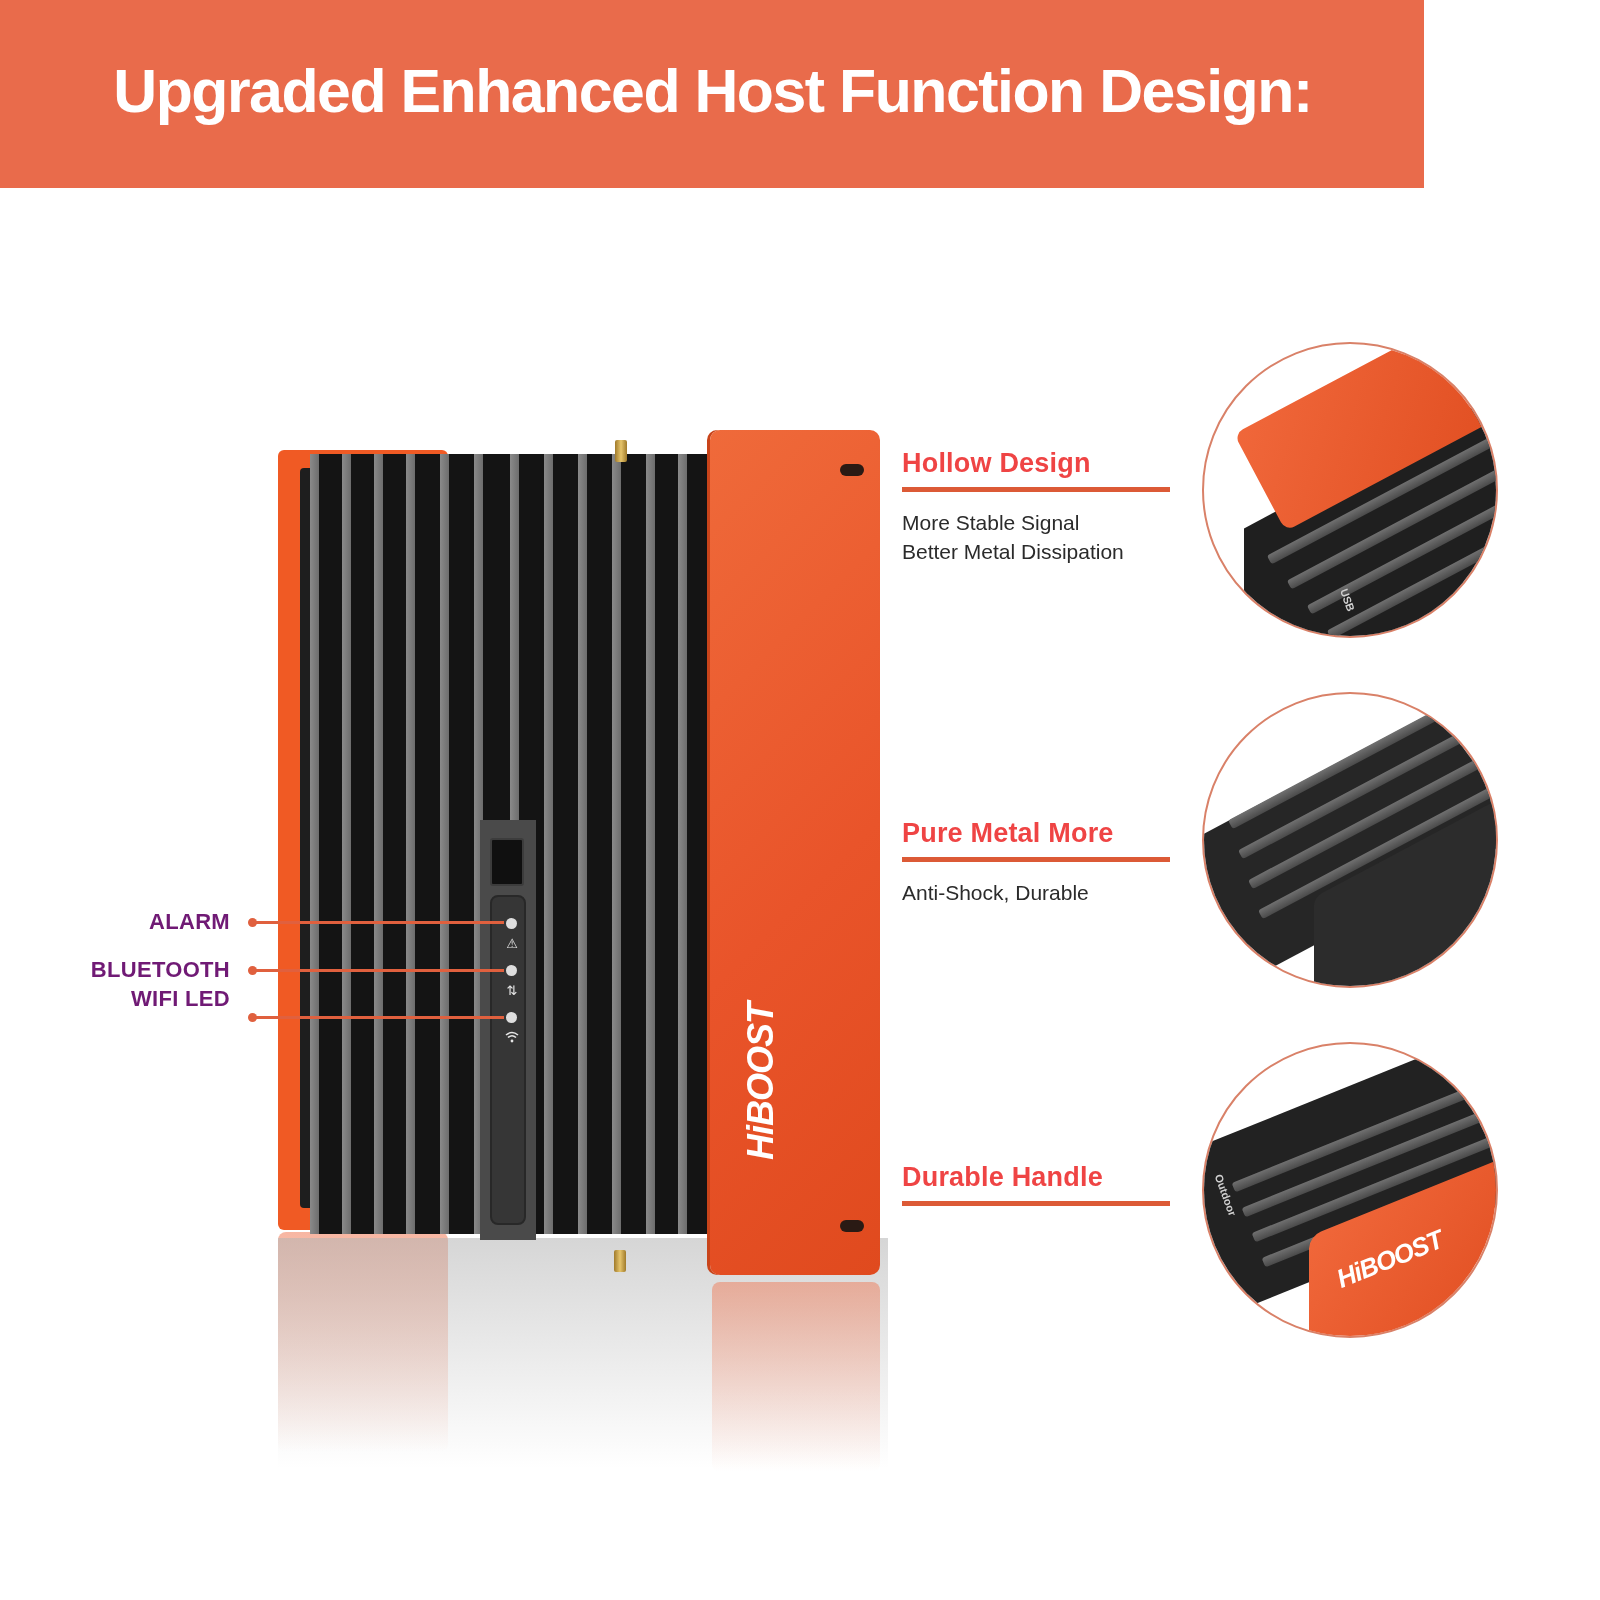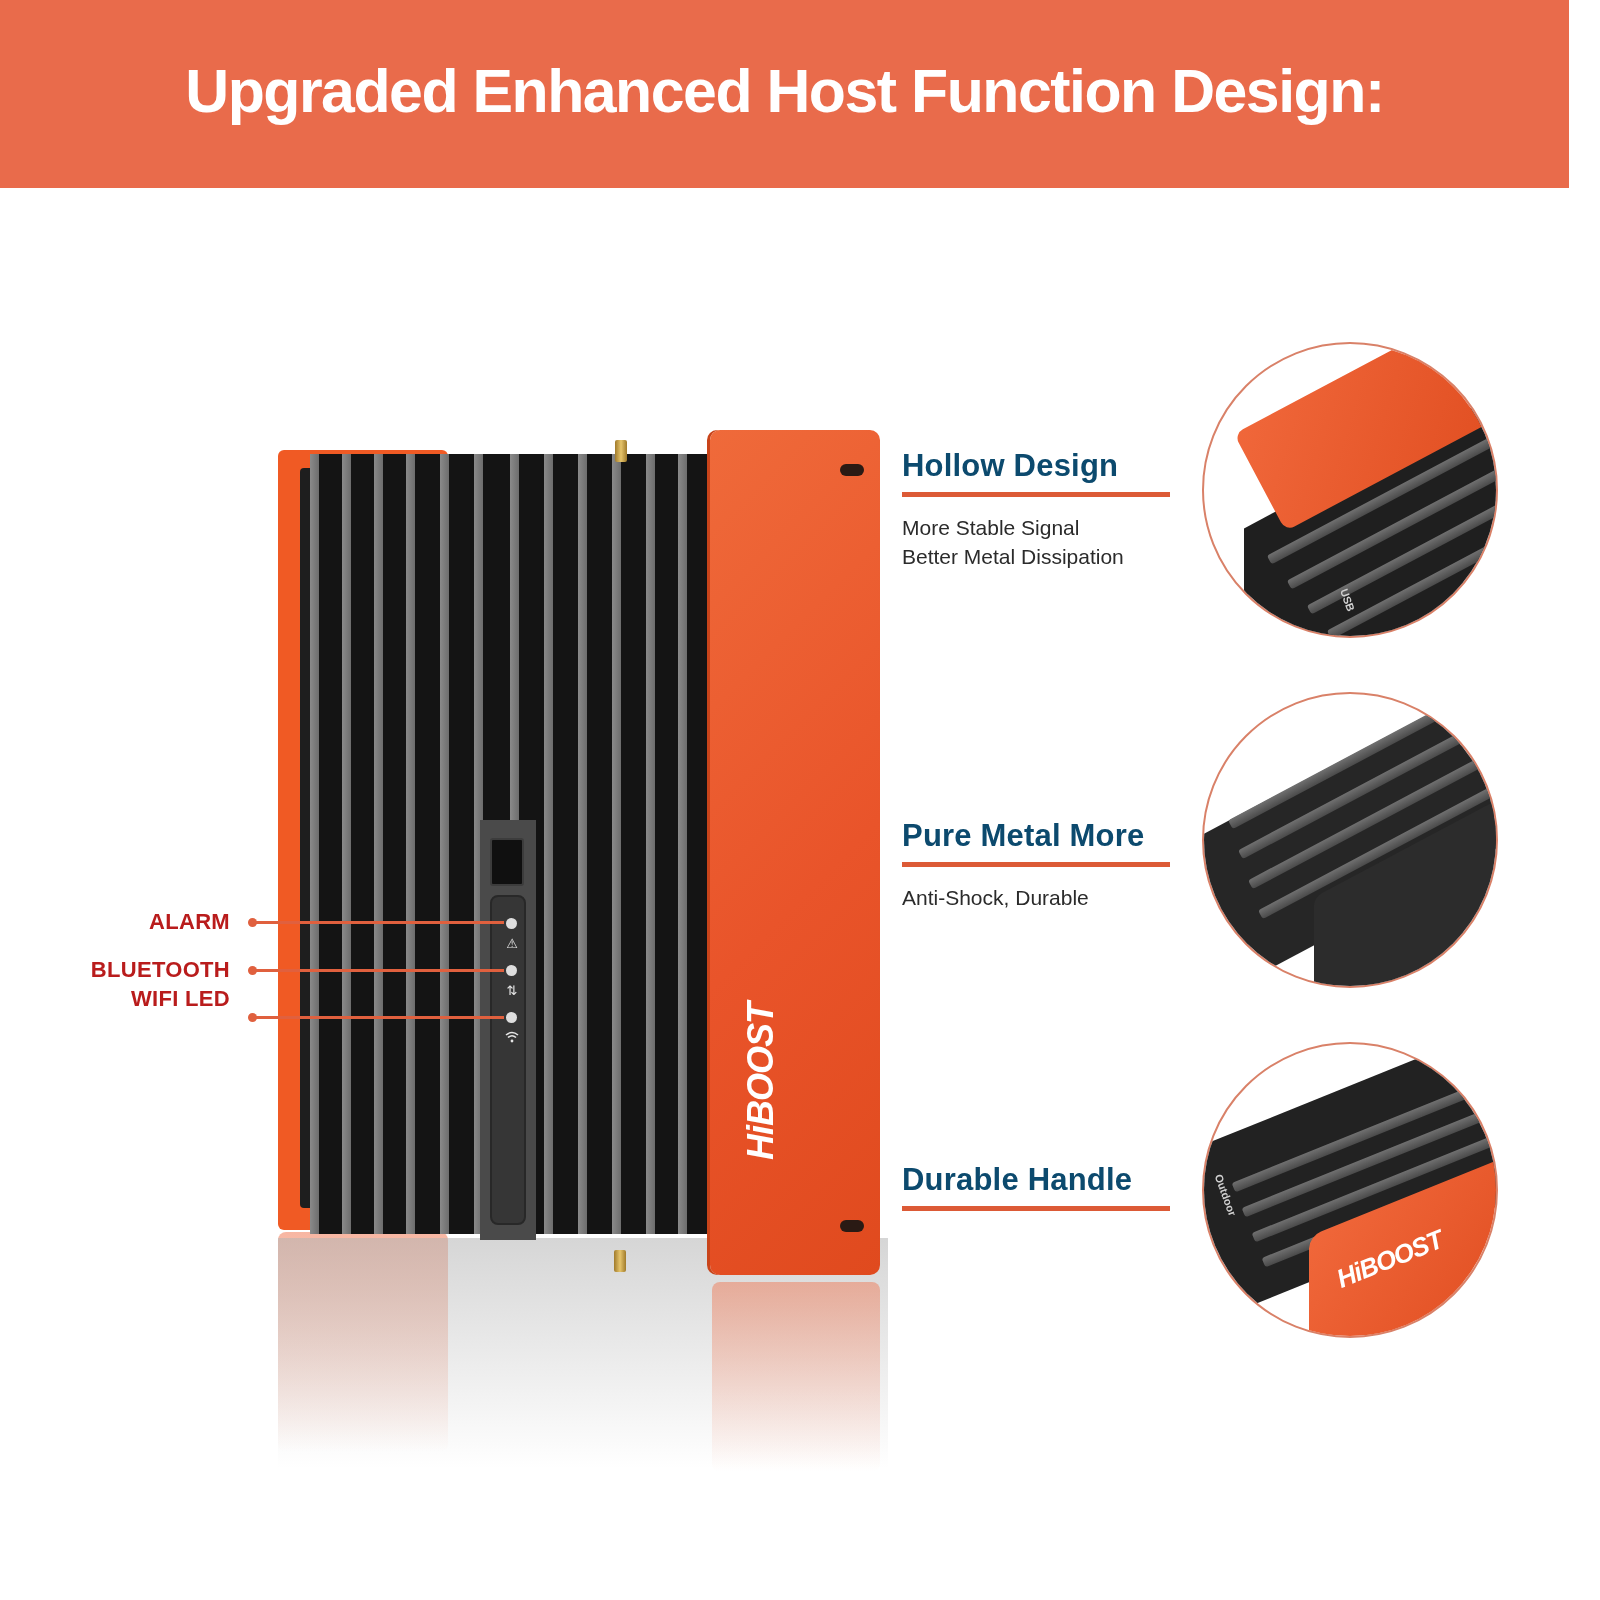--- a/index.html
+++ b/index.html
@@ -1,19 +1,19 @@
 <!DOCTYPE html>
 <html><head>
 <meta charset="utf-8">
 <style>
   * { margin:0; padding:0; box-sizing:border-box; }
   html, body { width:1600px; height:1600px; background:#ffffff; overflow:hidden; }
   body { position:relative; font-family:"Liberation Sans", sans-serif; }
 
-  .banner { position:absolute; left:0; top:0; width:1569px; height:188px; background:#e96b4b; display:flex; align-items:center; justify-content:center; }
+  .banner { position:absolute; left:0; top:0; width:1424px; height:188px; background:#e96b4b; display:flex; align-items:center; justify-content:center; }
   .banner h1 { color:#ffffff; font-family:"Liberation Sans", sans-serif; font-weight:bold; font-size:62px; letter-spacing:-1.5px; transform:scaleX(0.98); margin-top:-8px; }
 
   
   .device { position:absolute; left:0; top:0; width:1600px; height:1600px; }
   .back-frame { position:absolute; left:278px; top:450px; width:170px; height:780px; background:#f05a24; border-radius:6px; }
   .back-frame-inner { position:absolute; left:300px; top:468px; width:150px; height:740px; background:#1e1e1e; border-radius:4px; }
   .heatsink { position:absolute; left:310px; top:454px; width:400px; height:780px; background:#141414; overflow:hidden; }
   .fin { position:absolute; top:0; bottom:0; width:9px; background:linear-gradient(to right,#8a8a8a,#6d6d6d); }
   .led-panel-top { position:absolute; left:490px; top:838px; width:34px; height:48px; background:#101010; border:2px solid #3c3c3c; border-radius:3px; }
   .led-rail { position:absolute; left:480px; top:820px; width:56px; height:420px; background:#4a4a4a; }
@@ -22,27 +22,27 @@
   .led-icon { position:absolute; left:502px; width:20px; height:16px; color:#e6e6e6; font-size:13px; text-align:center; line-height:16px; }
   .front-plate { position:absolute; left:710px; top:430px; width:170px; height:845px; background:linear-gradient(135deg,#ef6a3a 0%,#e9542a 55%,#e04a1e 100%); border-radius:10px; box-shadow: -3px 0 0 #c9441a; }
   .slot { position:absolute; width:24px; height:12px; background:#2a1a14; border-radius:6px; }
   .logo { position:absolute; left:740px; top:1160px; transform:rotate(-90deg); transform-origin:left top; color:#fff; font-weight:bold; font-style:italic; font-size:36px; letter-spacing:-1px; white-space:nowrap; }
   .antenna { position:absolute; width:12px; height:22px; background:linear-gradient(to right,#a07a2a,#e6c46a,#a07a2a); border-radius:2px; }
   .reflection { position:absolute; left:278px; top:1238px; width:610px; height:230px; background:linear-gradient(to bottom, rgba(180,180,180,0.55), rgba(255,255,255,0)); }
   .reflection-orange-l { position:absolute; left:278px; top:1232px; width:170px; height:220px; background:linear-gradient(to bottom, rgba(240,110,70,0.5), rgba(255,255,255,0)); border-radius:8px; }
   .reflection-orange-r { position:absolute; left:712px; top:1282px; width:168px; height:190px; background:linear-gradient(to bottom, rgba(240,110,70,0.45), rgba(255,255,255,0)); border-radius:8px; }
 
   
-  .callout-label { position:absolute; right:1370px; font-weight:bold; font-size:22px; color:#b91c1c; letter-spacing:0.3px; white-space:nowrap; text-align:right; }
+  .callout-label { position:absolute; right:1370px; font-weight:bold; font-size:22px; color:#701a75; letter-spacing:0.3px; white-space:nowrap; text-align:right; }
   .callout-line { position:absolute; left:252px; height:3px; background:#e0603e; }
   .callout-dot { position:absolute; left:248px; width:9px; height:9px; background:#e0603e; border-radius:50%; }
 
   
   .feature { position:absolute; left:902px; width:280px; }
-  .feature h2 { font-weight:bold; font-size:31px; color:#0c4a6e; letter-spacing:0.2px; white-space:nowrap; }
+  .feature h2 { font-weight:bold; font-size:27px; color:#ef4444; letter-spacing:0.2px; white-space:nowrap; }
   .feature .rule { width:268px; height:5px; background:#dc5a36; margin-top:8px; }
   .feature .desc { margin-top:16px; font-weight:normal; font-size:21px; line-height:29px; color:#2b2b2b; white-space:nowrap; }
 
   
   .circle { position:absolute; left:1202px; width:296px; height:296px; border-radius:50%; border:2px solid #d98168; overflow:hidden; background:#ffffff; }
   .c-dark { position:absolute; background:#1f1f1f; }
   .c-fin { position:absolute; height:10px; background:linear-gradient(to bottom,#707070,#4a4a4a); border-radius:3px; }
   .c-orange { position:absolute; background:linear-gradient(135deg,#f0673a,#e04d20); border-radius:12px; }
   .c-text { position:absolute; color:#d0d0d0; font-size:11px; font-weight:bold; }
   .c-logo { position:absolute; color:#fff; font-weight:bold; font-style:italic; font-size:26px; letter-spacing:-1px; white-space:nowrap; }

